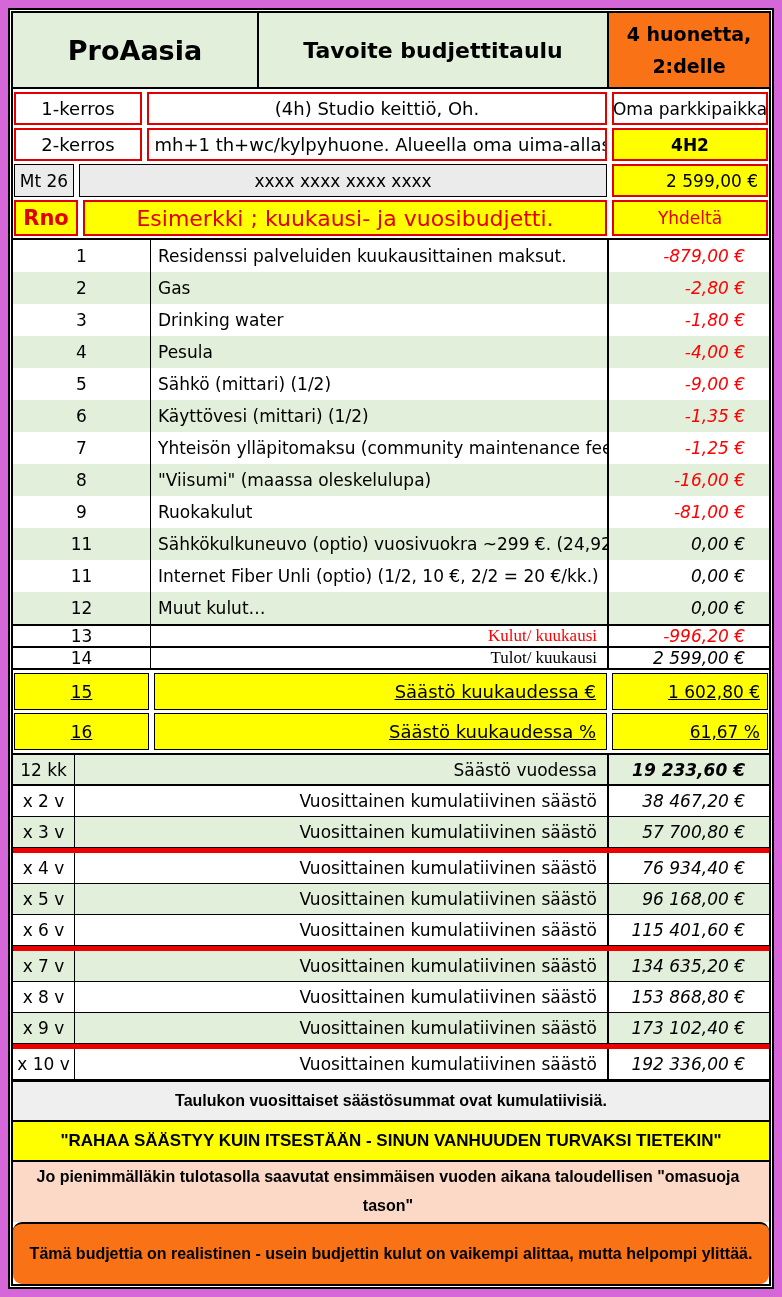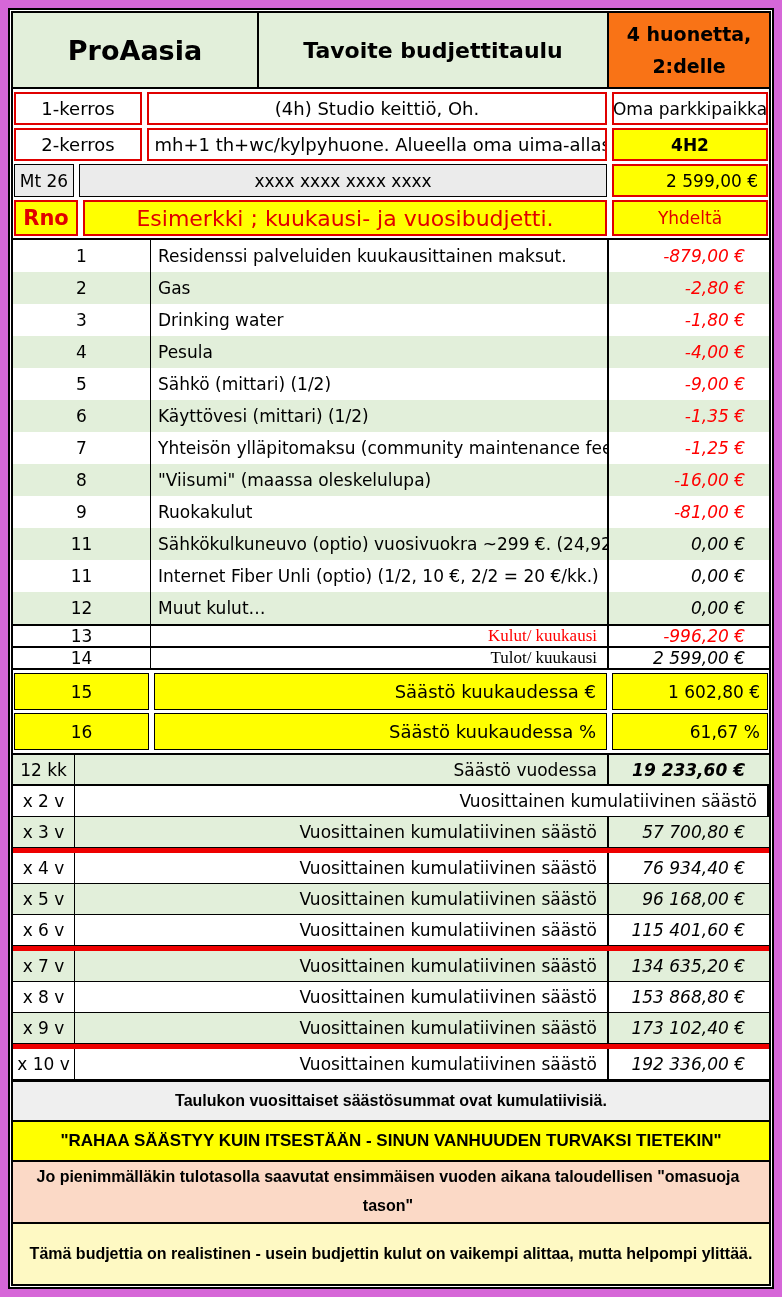--- a/index.html
+++ b/index.html
@@ -54,40 +54,40 @@
   .no-col{width:138px; border-right:1px solid #000; justify-content:center; font-size:17px;}
   .label-col{flex:1; border-right:2px solid #000; padding-left:7px; font-size:17px;}
   .val-col{width:160px; justify-content:flex-end; text-align:center; padding-right:24px; font-size:17px;font-style:italic;}
   .neg{color:#ff0000;}
 
   
   .sum-row{height:22px; border-bottom:2px solid #000; background:#fff;}
   .sum-row .label-col{justify-content:flex-end; padding-right:10px;font-family:Liberation Serif, serif;}
   .red-text{color:#ff0000;}
   .ylw-row{height:37px; margin-top:3px; gap:5px; padding:0 1px;}
-  .ylw-row .cell{border:1.5px solid #000; background:#ffff00;}
+  .ylw-row .cell{border:1.5px solid #000; background:#ffff00;text-decoration:underline;}
   .ylw-no{width:135px; justify-content:center; font-size:17px;}
   .ylw-label{flex:1; justify-content:flex-end; text-align:right; padding-right:10px; font-size:18px;}
   .ylw-val{width:156px; justify-content:flex-end; text-align:right; padding-right:7px; font-size:17px;}
   .kk-row{height:33px; margin-top:3px; border-top:2px solid #000; border-bottom:2px solid #000; background:#e2efda;}
   .nar-col{width:62px; border-right:1px solid #000; justify-content:center; font-size:17px;}
   .sum-label{flex:1; border-right:2px solid #000; justify-content:flex-end; text-align:right; padding-right:10px; font-size:17px;}
 
   
   .cum-row{height:31px; border-bottom:1px solid #000;}
   .red-line{height:5px; background:#ee0000; flex:0 0 auto;}
 
   
   .footnote{flex:0 0 auto; display:flex; align-items:center; justify-content:center; text-align:center;
     font-family:"Liberation Sans", sans-serif; font-weight:bold; font-size:16px;
     border-top:2px solid #000; box-sizing:border-box; padding:0 14px; white-space:normal;}
   .fn-gray{background:#efefef; height:40px;}
   .fn-yellow{background:#ffff00; height:40px; font-size:17px;}
   .fn-peach{background:#fbd9c6; height:62px; line-height:1.8;padding-left:8px;}
-  .fn-gray2{background:#fef9c3; flex:1 1 auto; min-height:42px;}
+  .fn-gray2{background:#f97316; flex:1 1 auto; min-height:42px;border-radius:9px;}
 </style>
 </head>
 <body>
 
 <div class="frame">
 
   <div class="row header-row">
     <div class="cell brand-cell c-center">ProAasia</div>
     <div class="cell title-cell c-center">Tavoite budjettitaulu</div>
     <div class="cell apt-cell">
@@ -204,20 +204,21 @@
   <div class="row kk-row">
     <div class="cell nar-col">12 kk</div>
     <div class="cell sum-label">Säästö vuodessa</div>
     <div class="cell val-col bold">19 233,60 €</div>
   </div>
 
   <div>
       <div class="row cum-row bg-white">
         <div class="cell nar-col">x 2 v</div>
         <div class="cell sum-label">Vuosittainen kumulatiivinen säästö</div>
+        <div class="cell val-col">38 467,20 €</div>
       </div>
       <div class="row cum-row bg-green">
         <div class="cell nar-col">x 3 v</div>
         <div class="cell sum-label">Vuosittainen kumulatiivinen säästö</div>
         <div class="cell val-col">57 700,80 €</div>
       </div>
       <div class="red-line"></div>
       <div class="row cum-row bg-white">
         <div class="cell nar-col">x 4 v</div>
         <div class="cell sum-label">Vuosittainen kumulatiivinen säästö</div>

